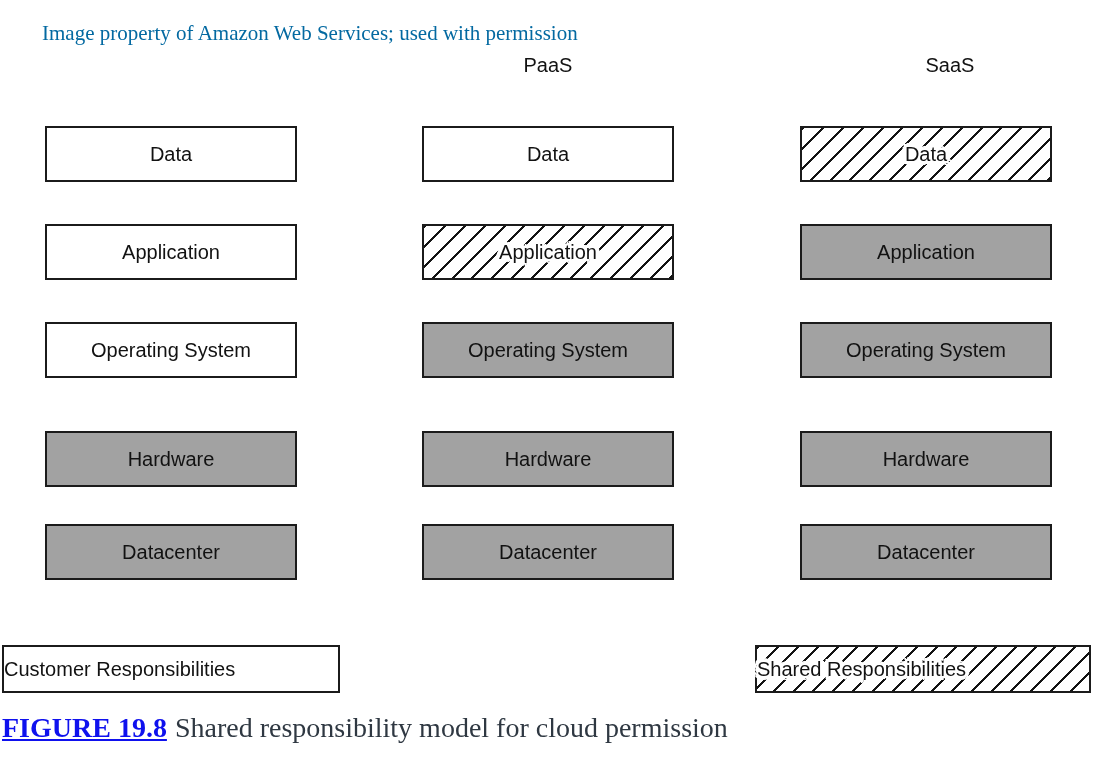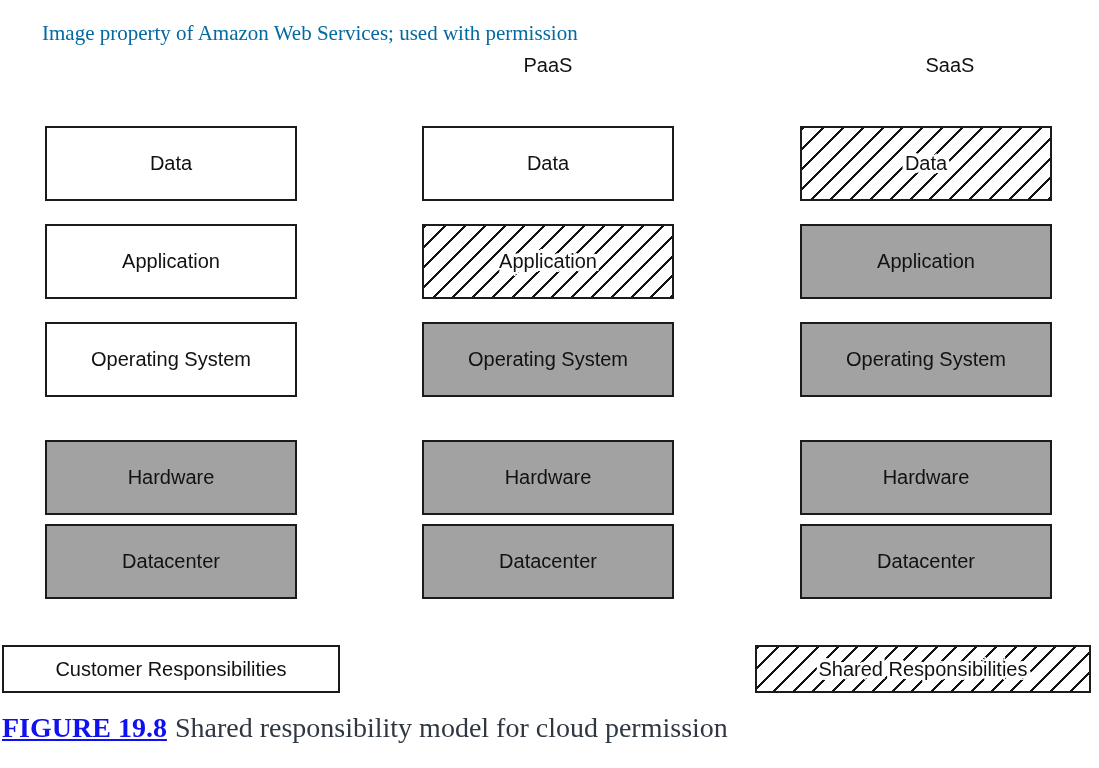--- a/index.html
+++ b/index.html
@@ -6,42 +6,42 @@
   .page{position:relative;width:1099px;height:768px;background:#ffffff;overflow:hidden;
         font-family:"Liberation Sans",sans-serif;}
 
   .attribution{position:absolute;left:42px;top:5px;
         font-family:"Liberation Serif",serif;font-size:21px;color:#0369a1;white-space:nowrap;margin-top:16px;}
 
   .col-header{position:absolute;top:54px;width:252px;text-align:center;
         font-size:20px;color:#121212;}
   .ch0{left:45px}.ch1{left:422px}.ch2{left:824px}
 
-  .box{position:absolute;width:252px;height:75px;border:2px solid #1b1b1b;box-sizing:border-box;
+  .box{position:absolute;width:252px;height:56px;border:2px solid #1b1b1b;box-sizing:border-box;
         display:flex;align-items:center;justify-content:center;
         font-size:20px;color:#121212;}
   .c0{left:45px}.c1{left:422px}.c2{left:800px}
-  .r0{top:126px}.r1{top:224px}.r2{top:322px}.r3{top:440px}.r4{top:524px}
+  .r0{top:126px}.r1{top:224px}.r2{top:322px}.r3{top:431px}.r4{top:524px}
 
   .fill-customer{background:#ffffff;}
   .fill-vendor{background:#a2a2a2;}
   .fill-shared{background:repeating-linear-gradient(135deg,#141414 0px,#141414 2px,#ffffff 2px,#ffffff 14px);}
 
   .lbl{position:relative;}
   .fill-shared .lbl{
     text-shadow:
       -2px -2px 0 #fff, 0 -2px 0 #fff, 2px -2px 0 #fff,
       -2px  0  0 #fff, 2px  0  0 #fff,
       -2px  2px 0 #fff, 0  2px 0 #fff, 2px 2px 0 #fff,
       -4px  0  0 #fff, 4px  0  0 #fff, 0 -4px 0 #fff, 0 4px 0 #fff,
       -3px -3px 0 #fff, 3px -3px 0 #fff, -3px 3px 0 #fff, 3px 3px 0 #fff;
   }
 
   .legend-box{position:absolute;top:645px;height:48px;border:2px solid #1b1b1b;box-sizing:border-box;
-        display:flex;align-items:center;justify-content:center;font-size:20px;color:#121212;}
+        display:flex;align-items:center;justify-content:flex-start;font-size:20px;color:#121212;}
   .lg0{left:2px;width:338px}.lg1{left:378px;width:335px}.lg2{left:755px;width:336px}
 
   .caption{position:absolute;left:2px;top:712px;
         font-family:"Liberation Serif",serif;font-size:28px;color:#2f3842;white-space:nowrap;}
   .caption a{color:#0f11ee;font-weight:bold;text-decoration:underline;cursor:pointer;}
   .caption .cap-text{margin-left:8px;}
 </style>
 </head>
 <body>
 

